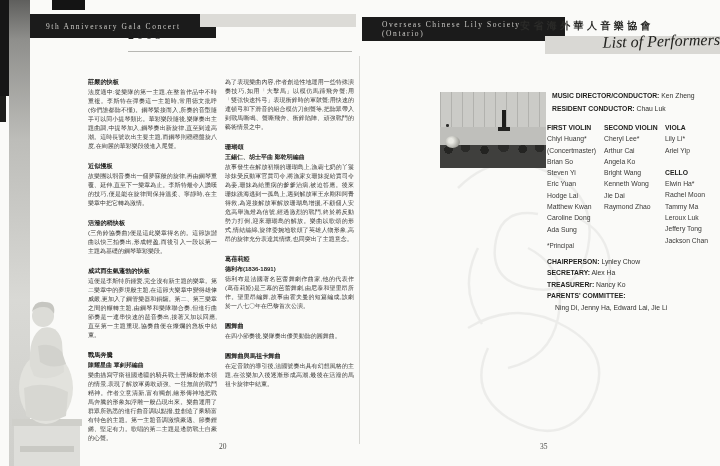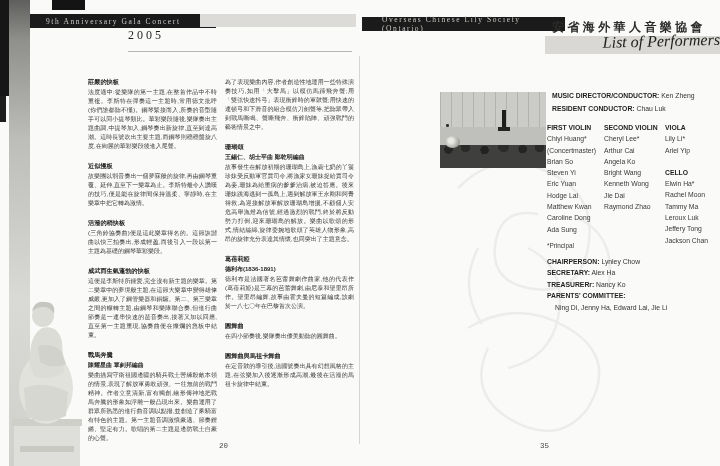--- a/index.html
+++ b/index.html
@@ -5,31 +5,31 @@
   html,body{margin:0;padding:0;}
   .scan{position:relative;width:720px;height:466px;background:#fafaf8;overflow:hidden;
         font-family:"Liberation Sans","DejaVu Sans",sans-serif;color:#2e2d2b;}
   
   .edge-dark{position:absolute;left:0;top:0;width:9px;height:96px;background:#161616;}
   .edge-wedge{position:absolute;left:0;top:96px;width:6px;height:26px;background:#1d1d1b;}
   .left-strip{position:absolute;left:9px;top:0;width:21px;height:466px;
               background:linear-gradient(180deg,#5f5f5d 0,#8f8f8c 40px,#bdbdb9 140px,#d9d9d5 300px,#cfcfcb 466px);}
   .top-tab{position:absolute;left:52px;top:0;width:33px;height:10px;background:#141414;}
   
-  .banner{position:absolute;height:14px;background:#1b1b1b;color:#cccbc7;
+  .banner{position:absolute;height:24px;background:#1b1b1b;color:#cccbc7;
           font-family:"Liberation Serif","DejaVu Serif",serif;font-size:7.5px;letter-spacing:1.6px;
           display:flex;align-items:center;}
   .banner-left{left:30px;top:14px;width:170px;padding-left:16px;}
   .banner-right{left:362px;top:17px;width:183px;padding-left:20px;}
   .band-left{position:absolute;left:200px;top:14px;width:156px;height:13px;background:#dcdbd7;}
   .band-right{position:absolute;left:545px;top:36px;width:175px;height:18px;background:#d9d8d4;}
   .year{position:absolute;left:128px;top:28px;font-family:"Liberation Serif","DejaVu Serif",serif;
         font-size:12px;letter-spacing:3px;color:#1f1f1d;}
   .year-rule{position:absolute;left:128px;top:51px;width:224px;height:1px;background:#b7b7b3;}
-  .cjk-banner{position:absolute;left:552px;top:19px;font-size:12px;font-weight:bold;letter-spacing:3.4px;color:#2b2b29;}
+  .cjk-banner{position:absolute;left:520px;top:19px;font-size:10px;font-weight:bold;letter-spacing:3.4px;color:#2b2b29;}
   .script-title{position:absolute;left:552px;top:33px;width:168px;text-align:right;
                 font-family:"Liberation Serif","DejaVu Serif",serif;font-style:italic;
                 font-size:16px;color:#22221f;transform:rotate(-1.5deg);}
   .gutter{position:absolute;left:359px;top:56px;width:1px;height:388px;background:#d6d6d2;}
   
   .zh-col{position:absolute;top:78px;width:129px;font-size:6px;line-height:9px;
           text-align:justify;color:#3a3937;}
   .zh-col-1{left:88px;}
   .zh-col-2{left:225px;}
   .zh-h{font-size:6.2px;font-weight:bold;color:#242422;margin:11px 0 2px 0;line-height:8px;}
@@ -43,21 +43,21 @@
   .staff b,.comm b{color:#1f1f1d;}
   .perf{position:absolute;top:122px;font-size:6.8px;line-height:11.3px;color:#3a3937;}
   .perf-1{left:547px;width:58px;}
   .perf-2{left:604px;width:60px;}
   .perf-3{left:665px;width:55px;}
   .perf .t{font-weight:bold;color:#222220;}
   .perf .gap{height:11px;}
   .principal{position:absolute;left:547px;top:242px;font-size:6.4px;color:#3a3937;}
   .comm{position:absolute;left:547px;top:256px;font-size:6.8px;line-height:11.4px;color:#333330;}
   .comm .members{padding-left:8px;}
-  .pageno{position:absolute;font-family:Liberation Mono, monospace;
+  .pageno{position:absolute;font-family:Liberation Serif, serif;
           font-size:7.5px;color:#4a4a47;}
   .pageno-left{left:219px;top:442px;}
   .pageno-right{left:540px;top:442px;}
   
   .photo{position:absolute;left:440px;top:92px;width:106px;height:76px;background:#c6c6c2;overflow:hidden;}
   .photo .wall{position:absolute;left:0;top:0;right:0;height:46%;
                background:repeating-linear-gradient(90deg,#b2b2ae 0 1px,#cbcbc7 1px 11px);
                border-bottom:1px solid #a8a8a4;}
   .photo .stage{position:absolute;left:0;right:0;top:46%;height:26%;background:#bfbfbb;}
   .photo .players{position:absolute;left:6px;top:32px;width:2.6px;height:2.6px;border-radius:50%;background:#2c2c2a;

